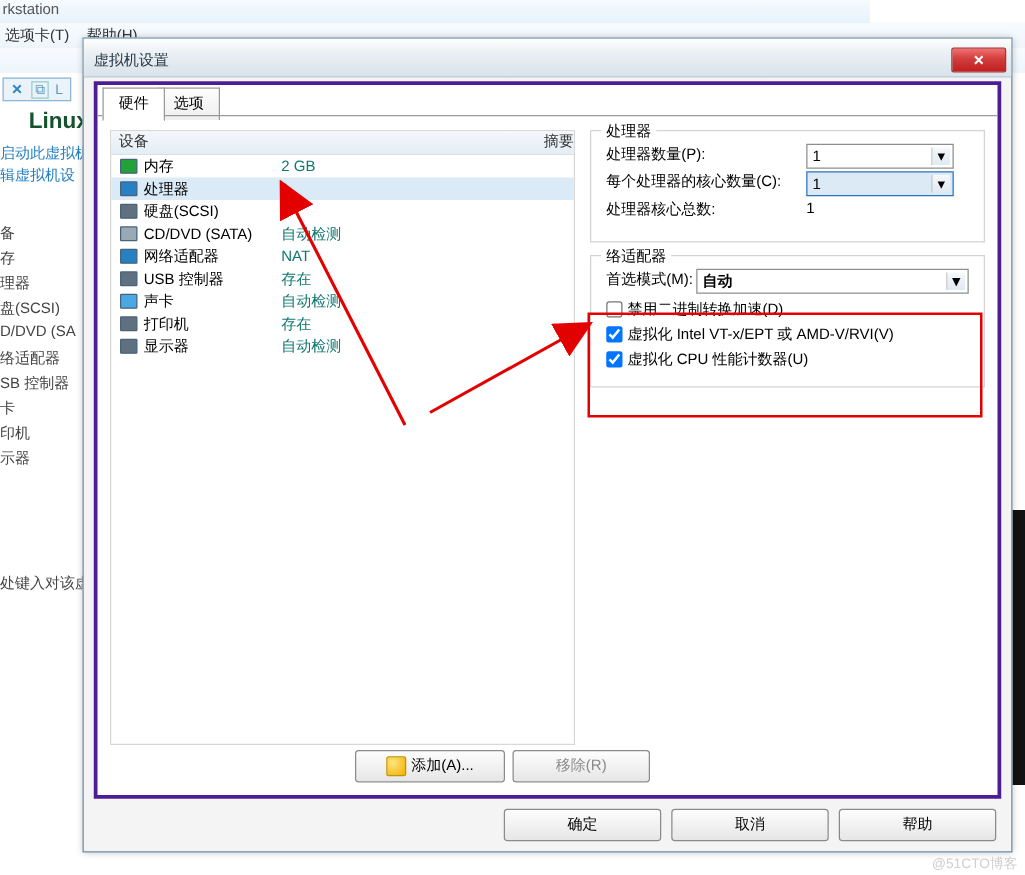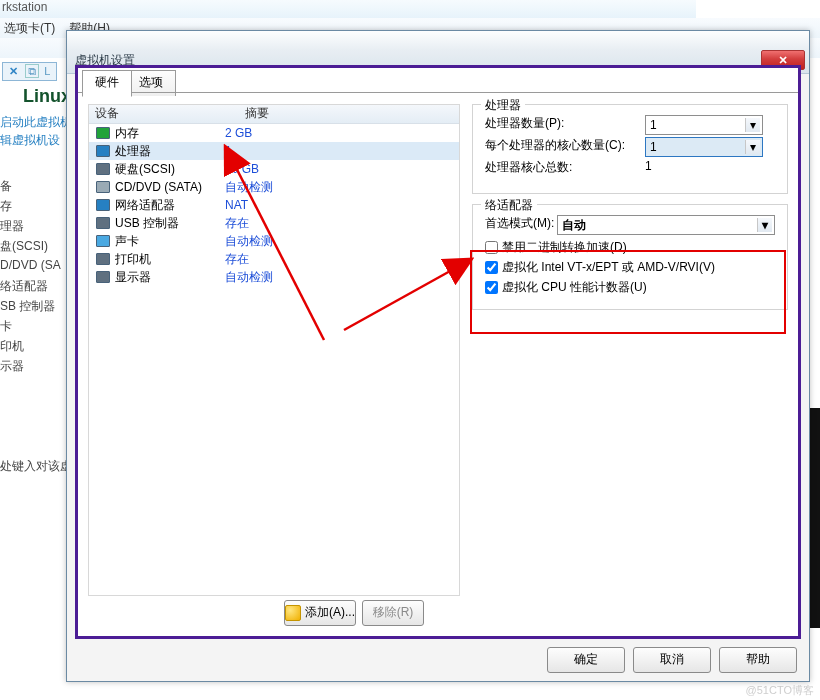--- a/index.html
+++ b/index.html
@@ -54,21 +54,21 @@
     width: 742px; height: 650px;
     background: #f4f4f4;
     border: 1px solid #6b8aa3;
     box-shadow: 0 0 6px rgba(0,0,0,0.25);
   }
   .dlg-titlebar {
     height: 26px;
     background: linear-gradient(to bottom,#fdfefe,#e8eef3 45%,#dae4ec);
     border-bottom: 1px solid #b7c8d7;
     display: flex; align-items: center; justify-content: space-between;
-    padding: 16px 4px 0 8px;
+    padding: 4px 4px 0 8px;
   }
   .dlg-title { color:#2b3a47; }
   .closebtn {
     width: 42px; height: 18px;
     border: 1px solid #a33; border-radius: 2px;
     background: linear-gradient(to bottom,#f07070,#d23d3d 45%,#c02020);
     display:flex; align-items:center; justify-content:center;
     color:#fff; font-weight:bold; font-size:11px;
   }
   .dlg-inner {
@@ -98,34 +98,34 @@
     border:1px solid #d8d8d8;
     background:#fff;
   }
   .devhead {
     background:linear-gradient(to bottom,#f4f7fb,#e4edf5);
     border-bottom:1px solid #d8e0e8;
     height:18px; font-size:12px; color:#333;
     display:flex;
   }
   .devhead .c1 { width:150px; padding-left:6px;}
-  .devhead .c2 { flex:1; }
+  .devhead .c2 { flex:1;text-align:right; }
   .devrow {
     display:flex; height:18px; align-items:center;
     font-size:12px; padding-left:6px;
   }
   .devrow.sel { background:#dbeaf7; }
   .devrow .ic { width:16px; height:14px; margin-right:4px; display:inline-flex; align-items:center; justify-content:center;}
   .devrow .c1 { width:130px; display:flex; align-items:center;}
-  .devrow .c2 { flex:1; color:#1d4ed8;}
+  .devrow .c2 { flex:1; color:#0f766e;}
   .addrm { position:absolute; left:200px; bottom:4px; display:flex; gap:6px;}
   .btn {
     border:1px solid #8a8a8a; border-radius:3px;
     background:linear-gradient(to bottom,#fdfdfd,#e6e6e6);
-    padding: 3px 0 4px; font-size:12px; min-width:60px;
+    padding: 3px 24px 4px; font-size:12px; min-width:60px;
     display:inline-flex; align-items:center; justify-content:center; gap:4px;
   }
 
   
   .rpanel { position:absolute; left:388px; top:4px; right:4px; bottom:4px; }
   .group {
     border:1px solid #d3d3d3; padding:10px 12px 12px; margin-bottom:10px;
     position:relative;
   }
   .group .legend {
@@ -232,21 +232,20 @@
               </div>
               <div class="c2">1</div>
             </div>
             <div class="devrow">
               <div class="c1">
                 <span class="ic">
                   <span style="width:12px;height:10px;background:#5f7080;border:1px solid #48627a;display:inline-block;border-radius:1px;"></span>
                 </span>
                 <span>硬盘(SCSI)</span>
               </div>
-              <div class="c2">20 GB</div>
             </div>
             <div class="devrow">
               <div class="c1">
                 <span class="ic">
                   <span style="width:12px;height:10px;background:#9aaab5;border:1px solid #48627a;display:inline-block;border-radius:1px;"></span>
                 </span>
                 <span>CD/DVD (SATA)</span>
               </div>
               <div class="c2">自动检测</div>
             </div>

